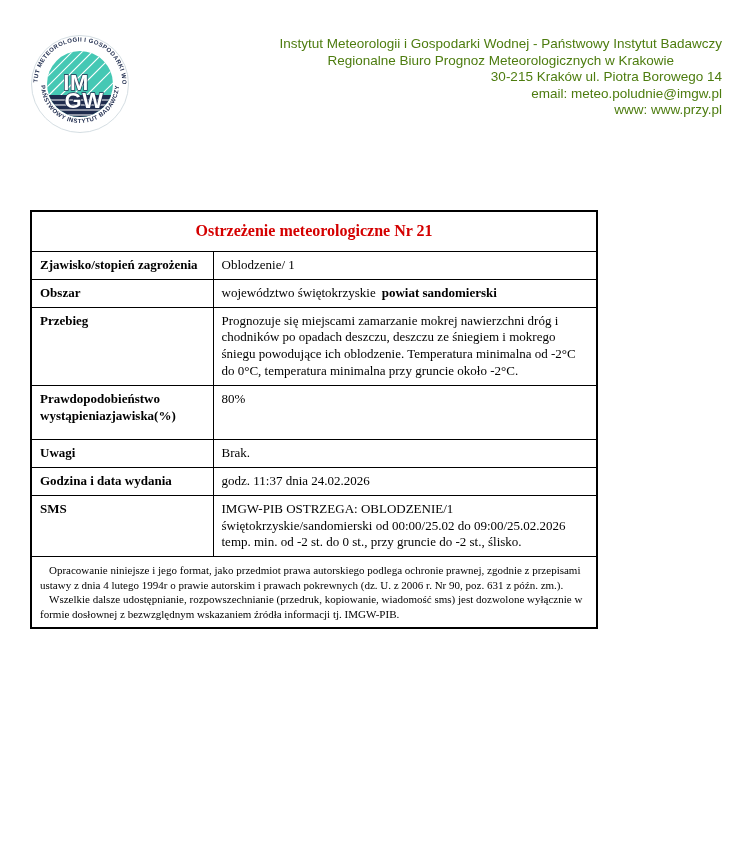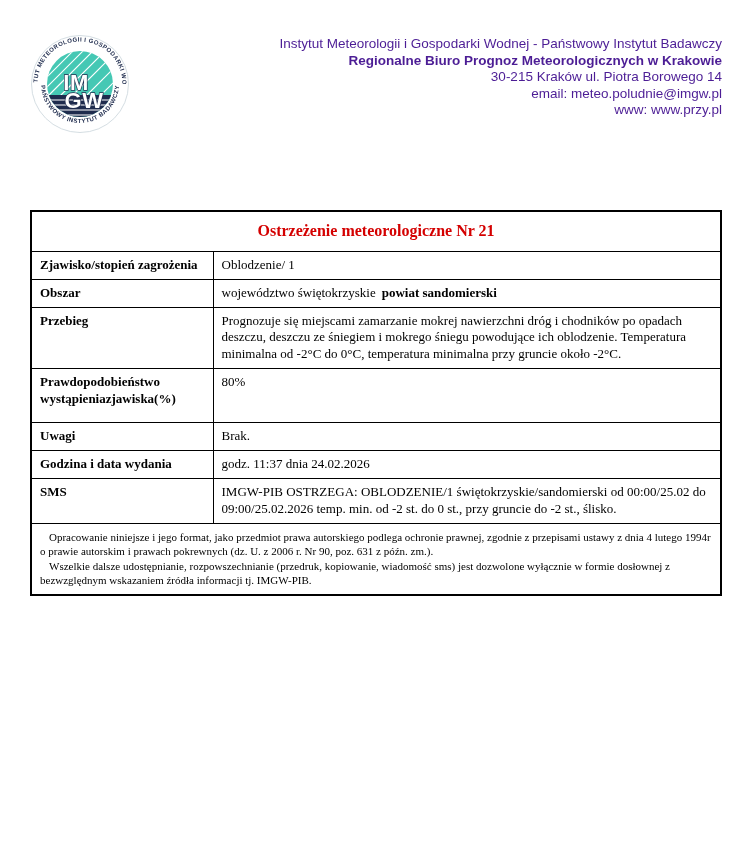--- a/index.html
+++ b/index.html
@@ -21,31 +21,31 @@
     display: flex;
     justify-content: space-between;
     align-items: flex-start;
   }
   .logo-wrap { width: 100px; height: 102px; margin-top: 4px; }
   .contact {
     text-align: right;
     font-family: "Liberation Sans", sans-serif;
     font-size: 13.5px;
     line-height: 16.5px;
-    color: #4c1d95;
+    color: #4d7c0f;
     margin-top: 6px;
   }
-  .contact .bold { font-weight: bold; }
+  .contact .bold { font-weight: normal; text-align: center; }
 
   
   .warning-table {
     position: absolute;
     left: 30px;
     top: 210px;
-    width: 692px;
+    width: 568px;
     border-collapse: collapse;
     border: 2px solid #000;
     font-size: 13px;
     color: #000;
   }
   .warning-table td {
     border: 1px solid #000;
     padding: 5px 8px;
     vertical-align: top;
     line-height: 1.3;

